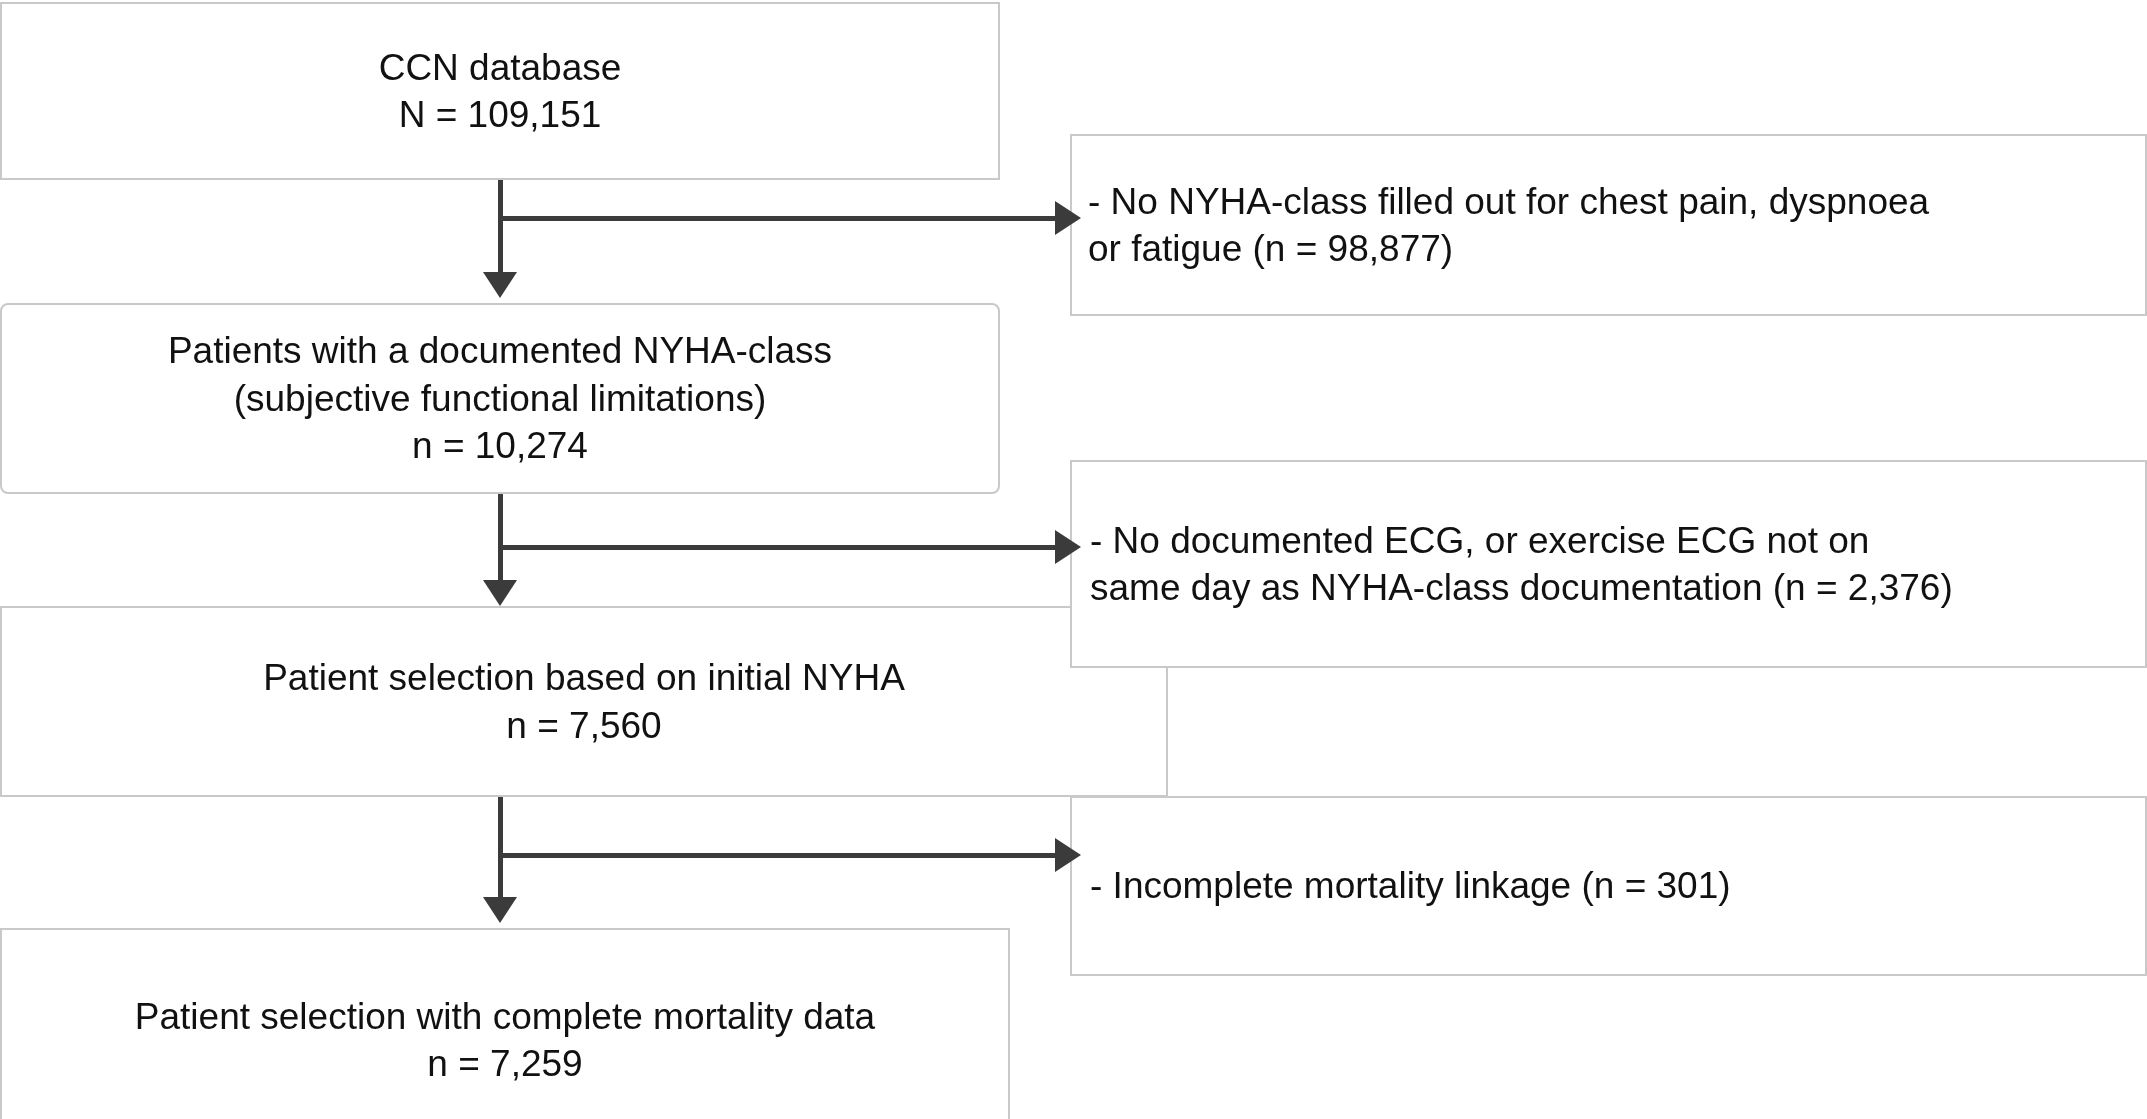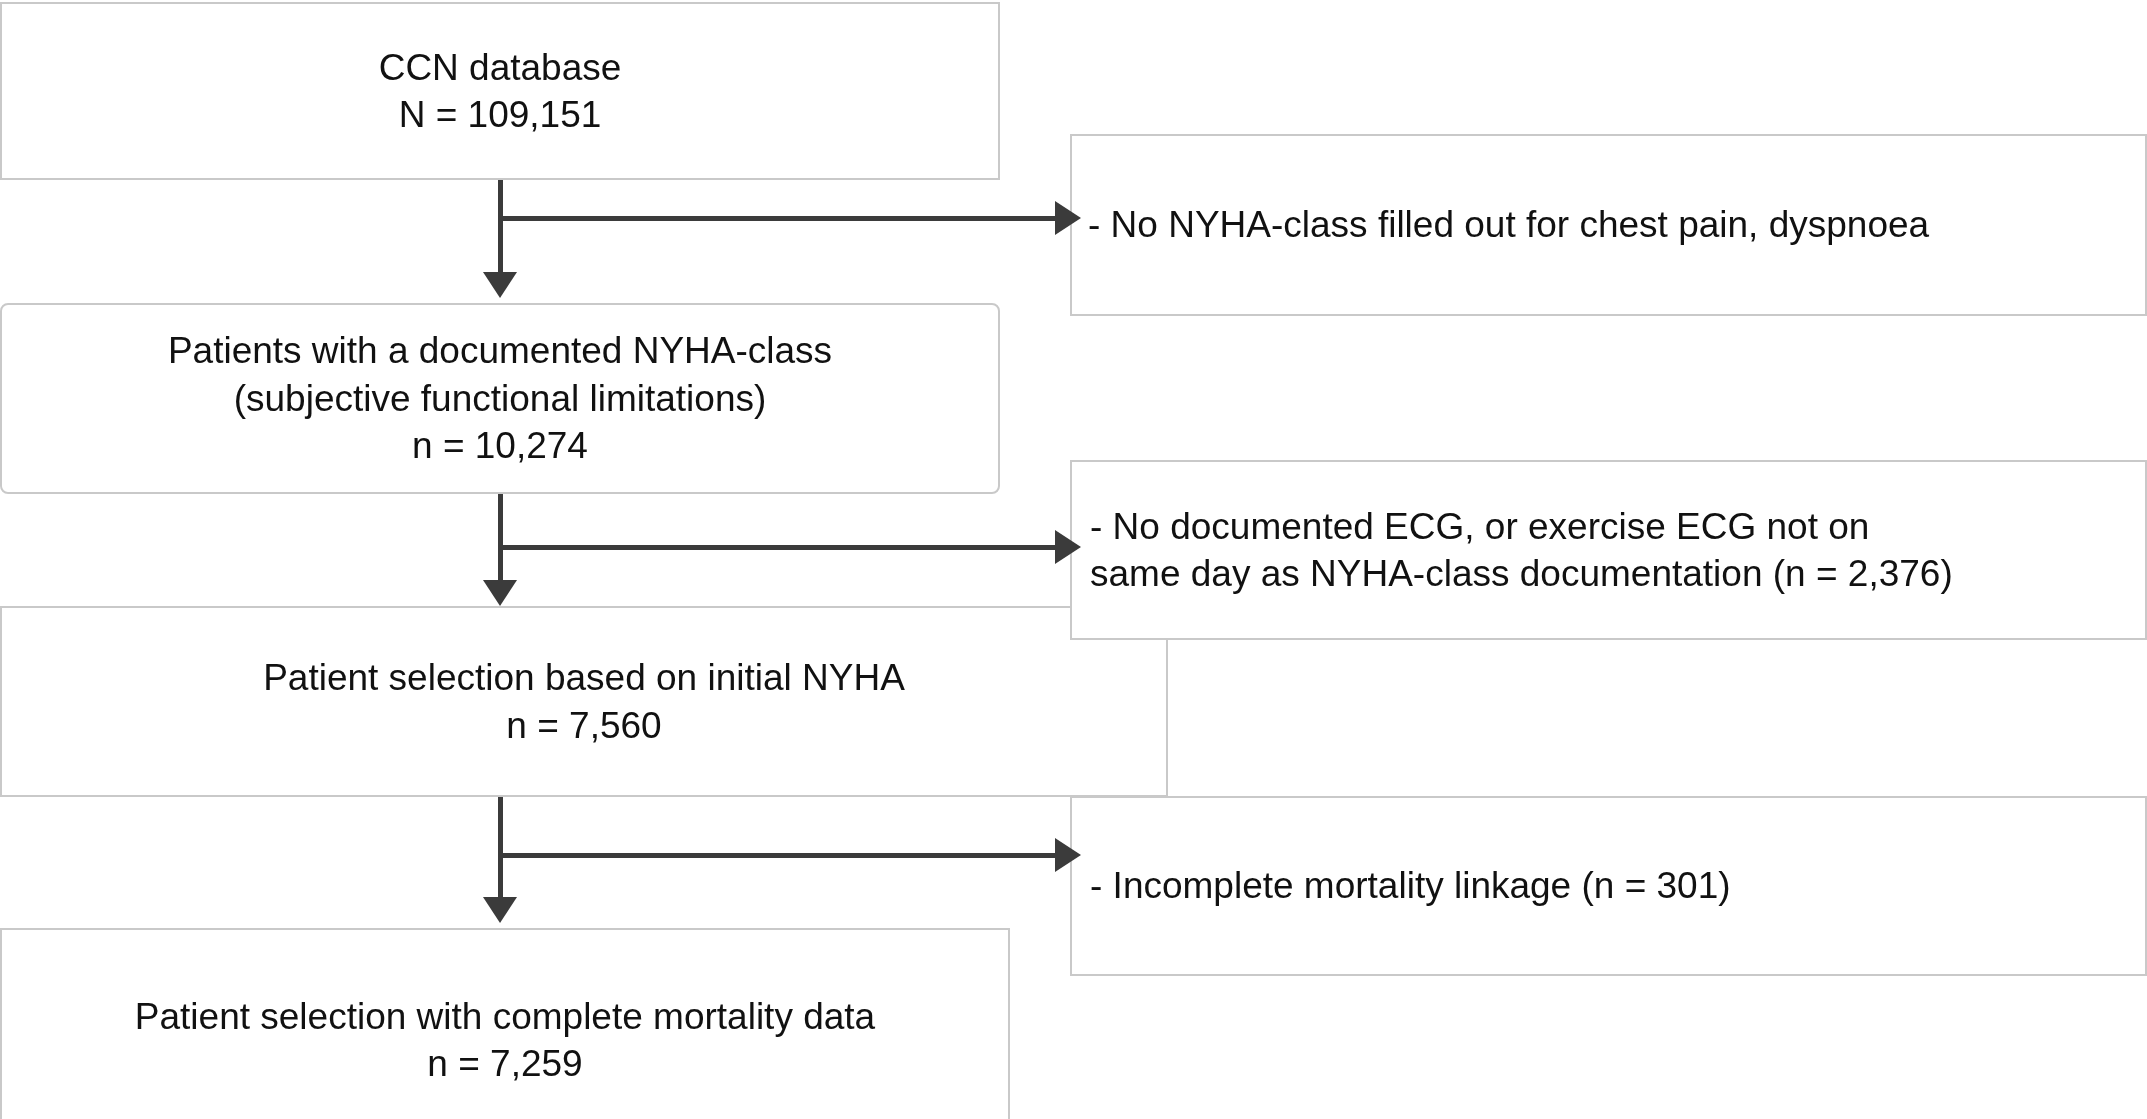--- a/index.html
+++ b/index.html
@@ -92,23 +92,24 @@
     <span class="line">n =  7,560</span>
   </div>
 
   <div class="node" style="left:0px; top:928px; width:1010px; height:224px;">
     <span class="line">Patient selection with complete mortality data</span>
     <span class="line">n =  7,259</span>
   </div>
 
   <div class="node left-align" style="left:1070px; top:134px; width:1077px; height:182px;padding-left:16px;">
     <span class="line">- No NYHA-class filled out for chest pain, dyspnoea</span>
+    <span class="line">or fatigue (n = 98,877)</span>
   </div>
 
-  <div class="node left-align" style="left:1070px; top:460px; width:1077px; height:180px;">
+  <div class="node left-align" style="left:1070px; top:460px; width:1077px; height:208px;">
     <span class="line">- No documented ECG, or exercise ECG not on</span>
     <span class="line">same day as NYHA-class documentation (n = 2,376)</span>
   </div>
 
   <div class="node left-align" style="left:1070px; top:765px; width:1077px; height:180px;margin-top:31px;">
     <span class="line">- Incomplete mortality linkage (n = 301)</span>
   </div>
 
   <div class="arrow-v" style="left:498px; top:180px; height:95px;"></div>
   <div class="arrow-head-down" style="left:483px; top:272px;"></div>

